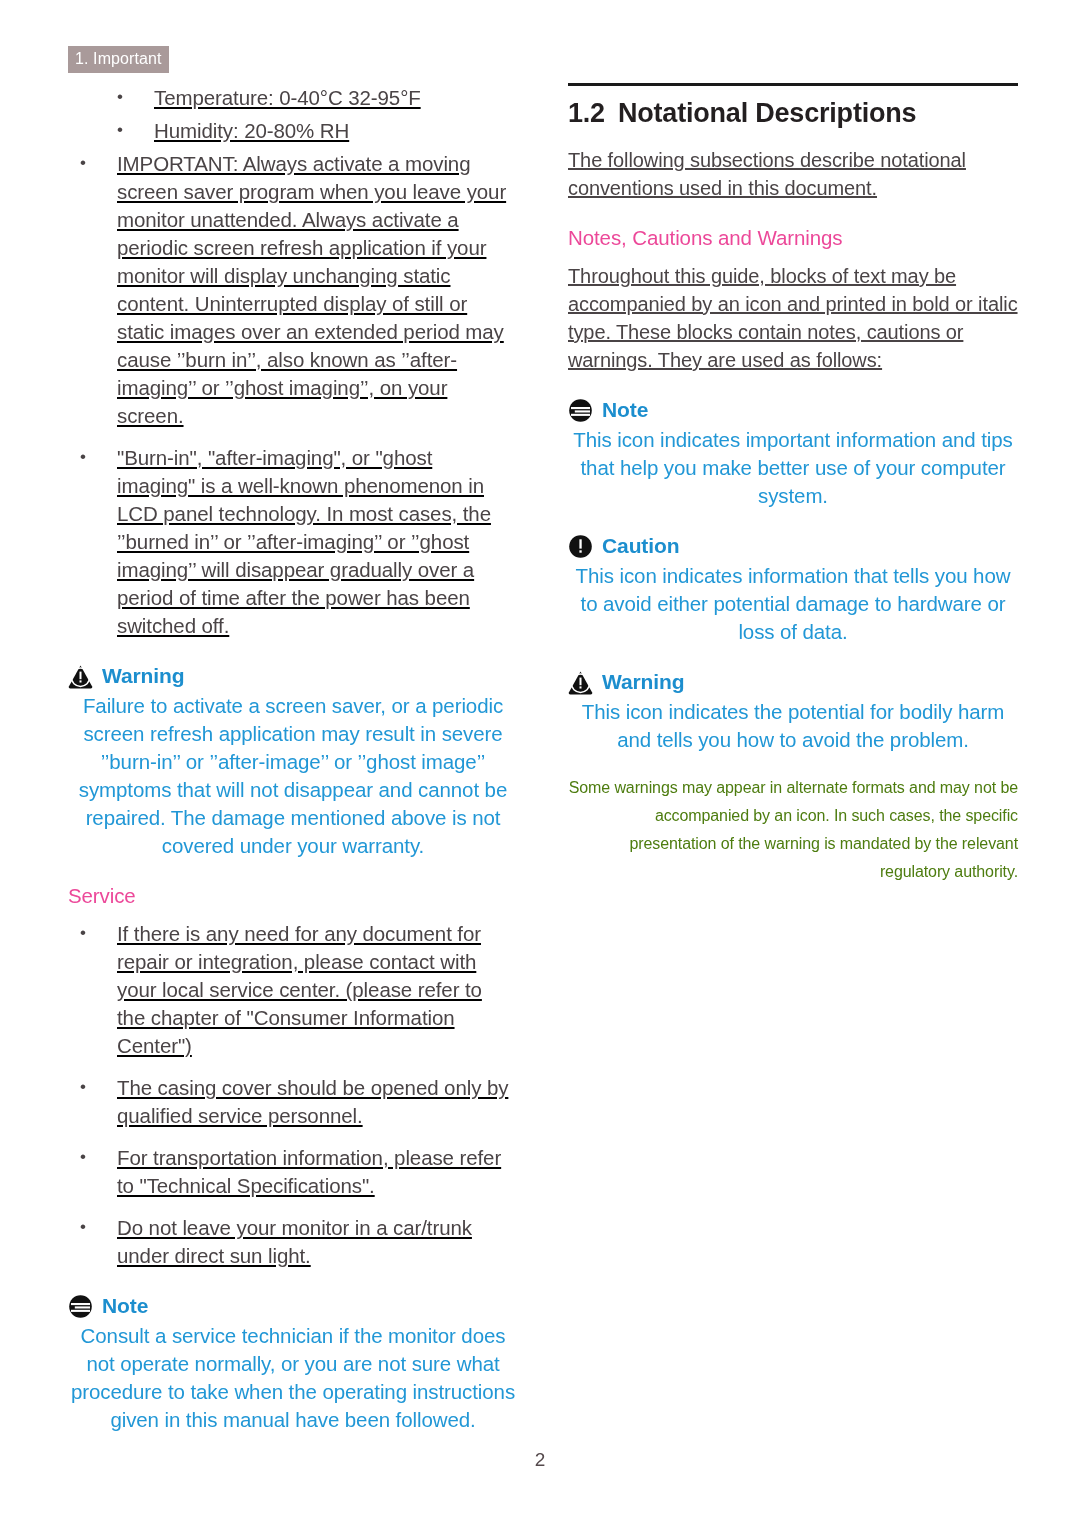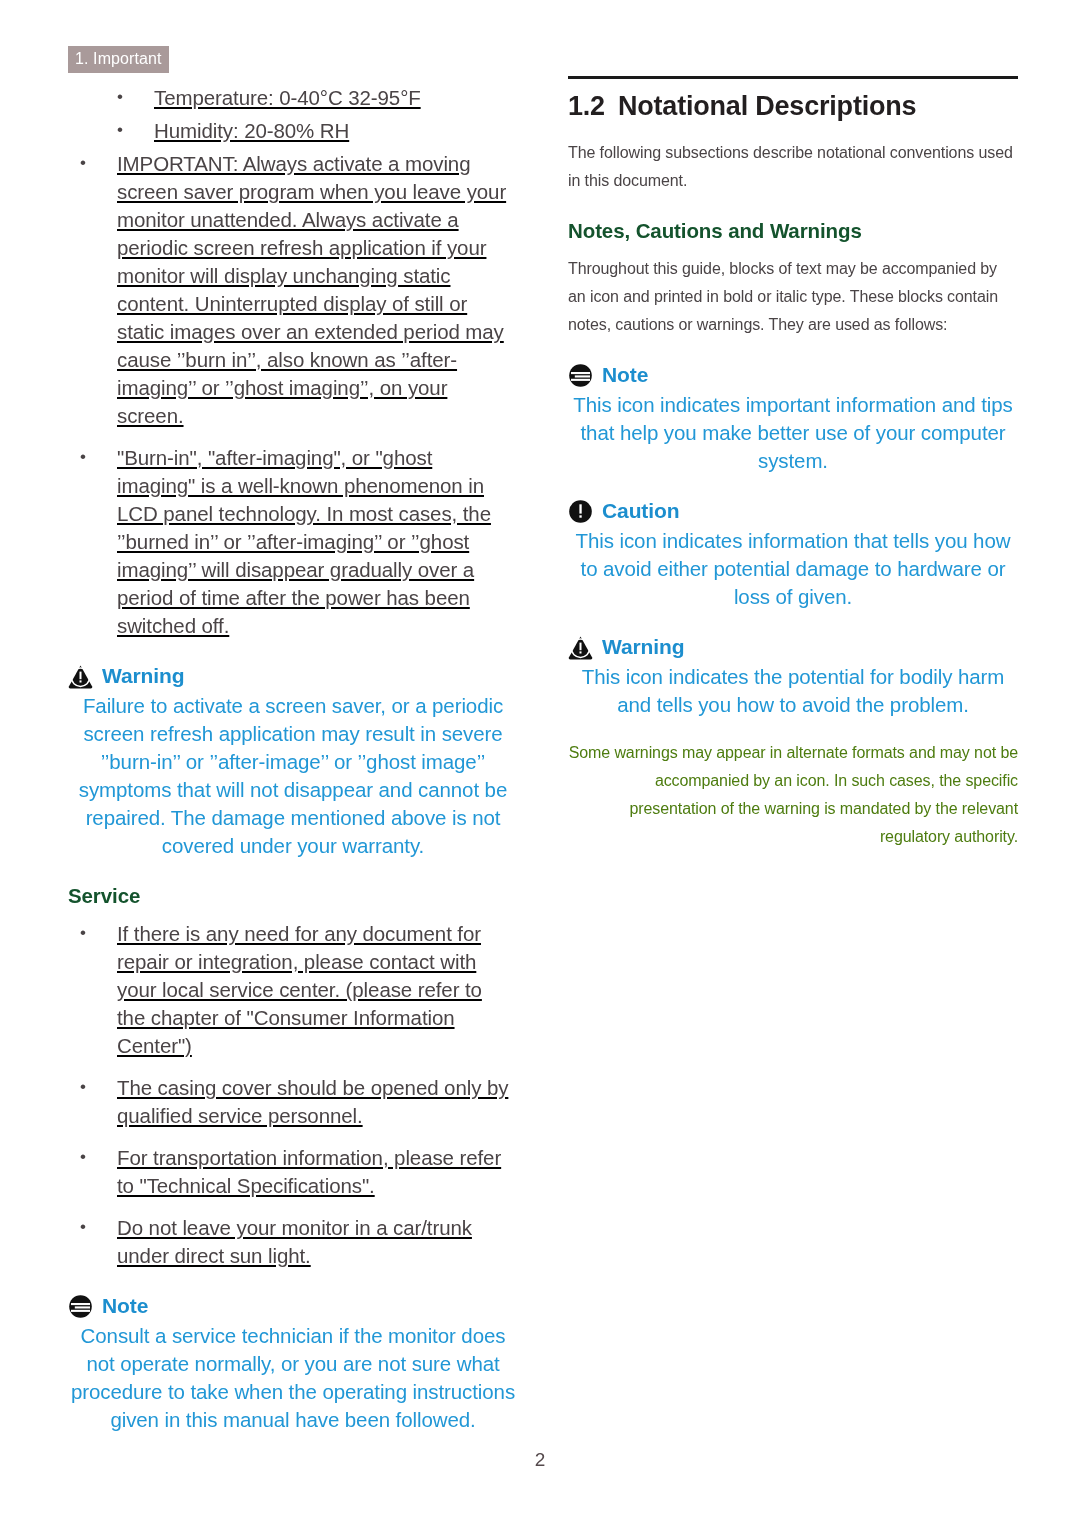--- a/index.html
+++ b/index.html
@@ -31,28 +31,29 @@
     white-space: nowrap;
   }
 
   
   .col {
     position: absolute;
     top: 76px;
     width: 450px;
   }
   .col-left  { left: 68px; }
-  .col-right { left: 568px; }
+  .col-right { left: 568px; margin-top: 7px; }
 
   
   .body-text {
     color: #4a4446;
-    font-size: 16px;
-    line-height: 28px;
-    letter-spacing: -0.1px;
+    font-size: 20px;
+    line-height: 28px;
+    letter-spacing: -0.1px;
+    text-decoration: underline;
   }
 
   
   ul.bullets {
     list-style: none;
     margin: 8px;
     padding: 0;
     text-decoration: underline;
   }
   ul.bullets > li {
@@ -90,24 +91,24 @@
     color: #231f20;
     font-size: 27px;
     line-height: 34px;
     font-weight: bold;
     letter-spacing: -0.2px;
     margin: 0 0 16px 0;
     white-space: nowrap;
   }
   .section-heading .num { margin-right: 13px; }
   .sub-heading {
-    color: #14532d;
+    color: #ec4899;
     font-size: 20.5px;
     line-height: 28px;
-    font-weight: bold;
+    font-weight: normal;
     letter-spacing: -0.1px;
     margin: 22px 0 10px 0;
   }
 
   
   .callout { margin: 22px 0 0 0; }
   .callout-head {
     display: flex;
     align-items: center;
     gap: 9px;
@@ -246,21 +247,21 @@
       <div class="callout-head">
         <span class="icon">
           <svg width="25" height="25" viewBox="0 0 25 25" xmlns="http://www.w3.org/2000/svg">
             <circle cx="12.5" cy="12.5" r="11.3" fill="#111111"></circle>
             <rect x="11.4" y="5.3" width="2.3" height="9.3" fill="#ffffff"></rect>
             <rect x="11.4" y="16.3" width="2.3" height="2.4" fill="#ffffff"></rect>
           </svg>
         </span>
         <span class="callout-label">Caution</span>
       </div>
-      <p class="callout-body">This icon indicates information that tells you how to avoid either potential damage to hardware or loss of given.</p>
+      <p class="callout-body">This icon indicates information that tells you how to avoid either potential damage to hardware or loss of data.</p>
     </div>
 
     <div class="callout">
       <div class="callout-head">
         <span class="icon">
           <svg width="25" height="25" viewBox="0 0 25 25" xmlns="http://www.w3.org/2000/svg">
             <path d="M12.5 1.6 L24 22.2 A1.6 1.6 0 0 1 22.6 24.4 L2.4 24.4 A1.6 1.6 0 0 1 1 22.2 Z" fill="#111111"></path>
             <circle cx="12.5" cy="13.2" r="9.2" fill="none" stroke="#ffffff" stroke-width="1.5"></circle>
             <rect x="11.5" y="7.6" width="2" height="7.6" fill="#ffffff"></rect>
             <rect x="11.5" y="16.4" width="2" height="2.1" fill="#ffffff"></rect>

